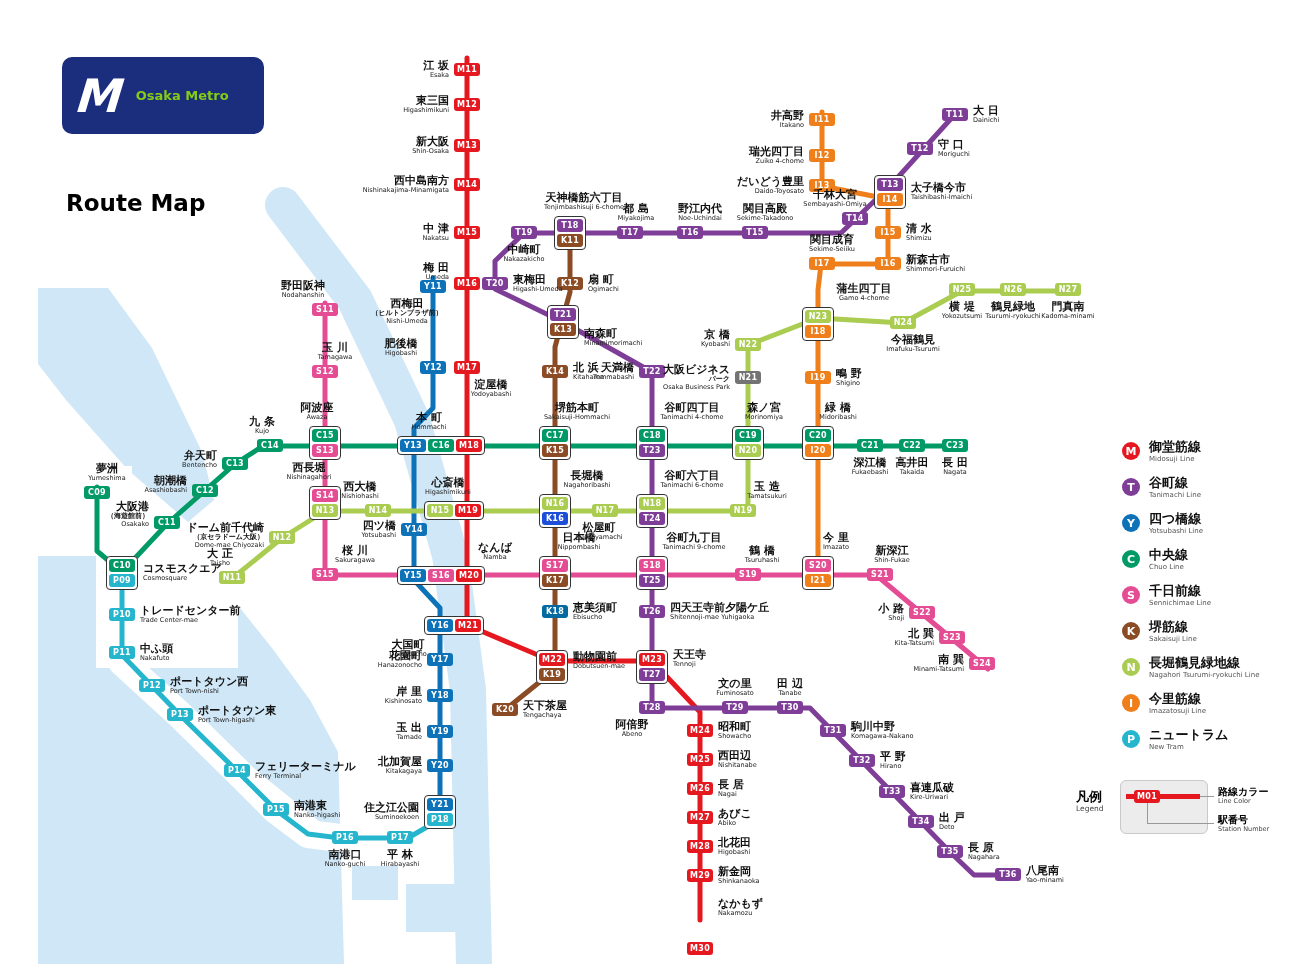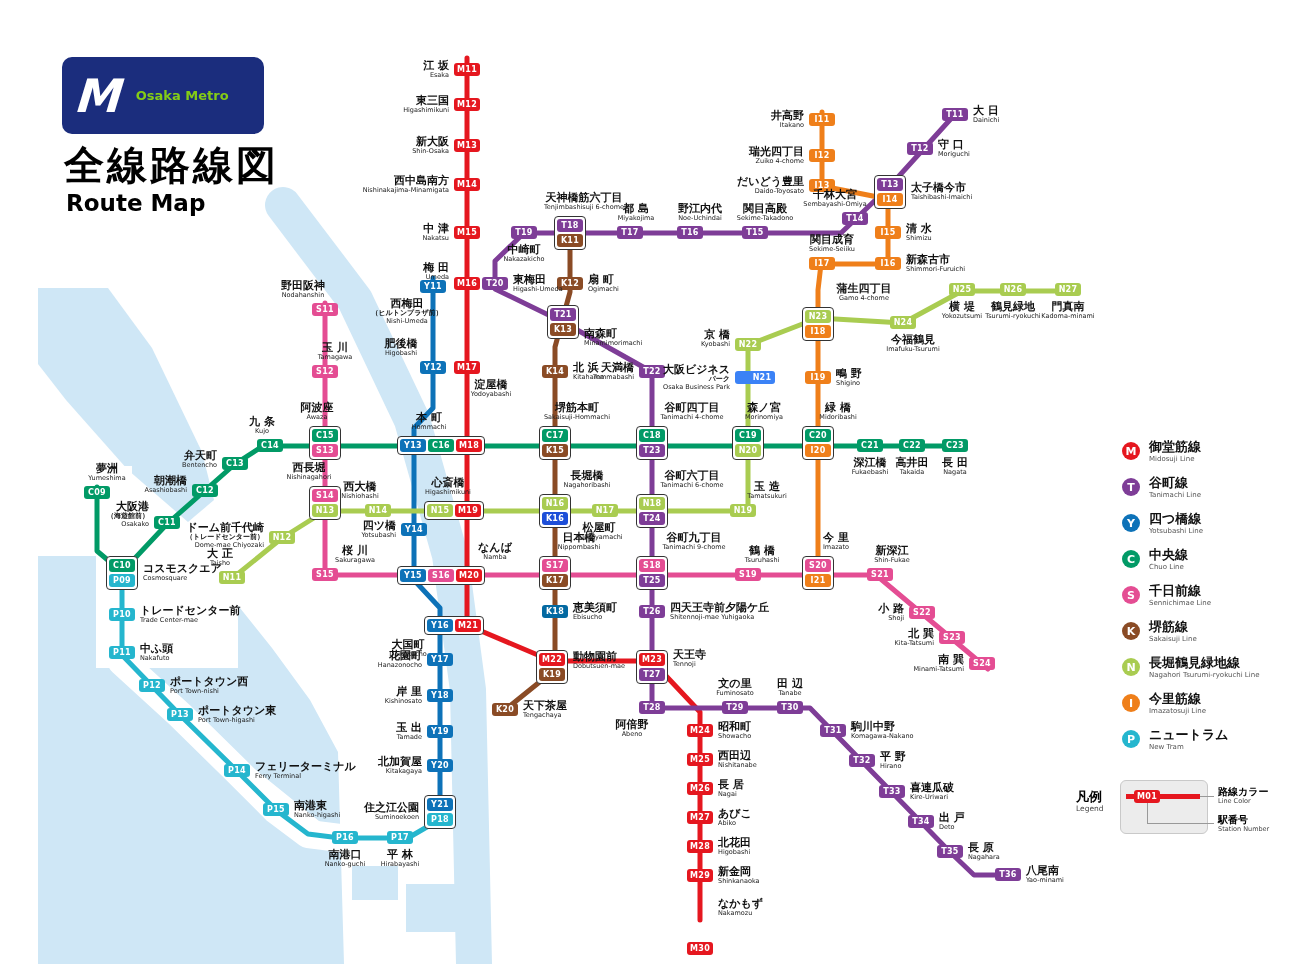--- a/index.html
+++ b/index.html
@@ -562,39 +562,39 @@
         <div class="en">Tengachaya</div>
       </div>
       <div class="badge" style="background: rgb(169, 204, 81); left: 219px; top: 571px;">N11</div>
       <div class="slabel lp-a" style="left: 220px; top: 567.5px; transform: translate(-50%, -100%);">
         <div class="ja">大 正</div>
         <div class="en">Taisho</div>
       </div>
       <div class="badge" style="background: rgb(169, 204, 81); left: 269px; top: 531px;">N12</div>
       <div class="slabel lp-l" style="left: 264px; top: 536px; transform: translate(-100%, -50%);">
         <div class="ja">ドーム前千代崎</div>
-        <div class="sub">（トレードセンター前）</div>
+        <div class="sub">（京セラドーム大阪）</div>
         <div class="en">Dome-mae Chiyozaki</div>
       </div>
       <div class="badge" style="background: rgb(169, 204, 81); left: 365px; top: 504px;">N14</div>
       <div class="slabel lp-a" style="left: 360px; top: 500.5px; transform: translate(-50%, -100%);">
         <div class="ja">西大橋</div>
         <div class="en">Nishiohashi</div>
       </div>
       <div class="badge" style="background: rgb(169, 204, 81); left: 592px; top: 504px;">N17</div>
       <div class="slabel lp-b" style="left: 599px; top: 521.5px; transform: translateX(-50%);">
         <div class="ja">松屋町</div>
         <div class="en">Matsuyamachi</div>
       </div>
       <div class="badge" style="background: rgb(169, 204, 81); left: 730px; top: 504px;">N19</div>
       <div class="slabel lp-a" style="left: 767px; top: 500.5px; transform: translate(-50%, -100%);">
         <div class="ja">玉 造</div>
         <div class="en">Tamatsukuri</div>
       </div>
-      <div class="badge" style="background: #3b82f6; left: 735px; top: 371px; padding-left: 14px;">N21</div>
+      <div class="badge" style="background: #737373; left: 735px; top: 371px;">N21</div>
       <div class="slabel lp-l" style="left: 730px; top: 378px; transform: translate(-100%, -50%);">
         <div class="ja">大阪ビジネス</div>
         <div class="sub">パーク</div>
         <div class="en">Osaka Business Park</div>
       </div>
       <div class="badge" style="background: rgb(169, 204, 81); left: 735px; top: 338px;">N22</div>
       <div class="slabel lp-l" style="left: 730px; top: 339px; transform: translate(-100%, -50%);">
         <div class="ja">京 橋</div>
         <div class="en">Kyobashi</div>
       </div>
@@ -700,21 +700,20 @@
       <div class="slabel lp-b" style="left: 400px; top: 848.5px; transform: translateX(-50%);">
         <div class="ja">平 林</div>
         <div class="en">Hirabayashi</div>
       </div>
     </div>
 
   <div id="logo" style="background: rgb(27, 45, 125);">
     <span class="mark">M</span>
     <span class="brand">Osaka Metro</span>
   </div>
-  <div id="title-ja">全線路線図</div>
   <div id="title-en">Route Map</div>
 
   <div id="legend">
       <div class="legend-row">
         <span class="legend-dot" style="background: rgb(229, 23, 31);">M</span>
         <span class="legend-text">
           <span class="legend-ja">御堂筋線</span>
           <span class="legend-en">Midosuji Line</span>
         </span>
       </div>

